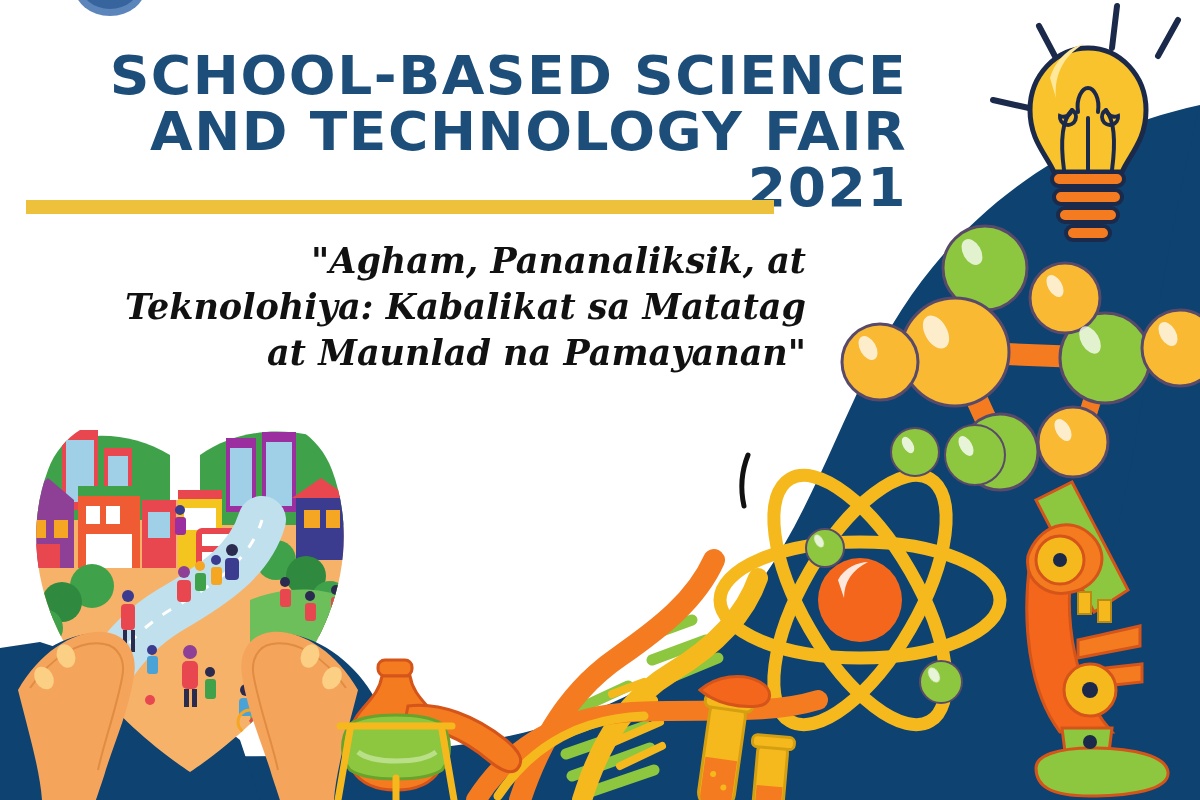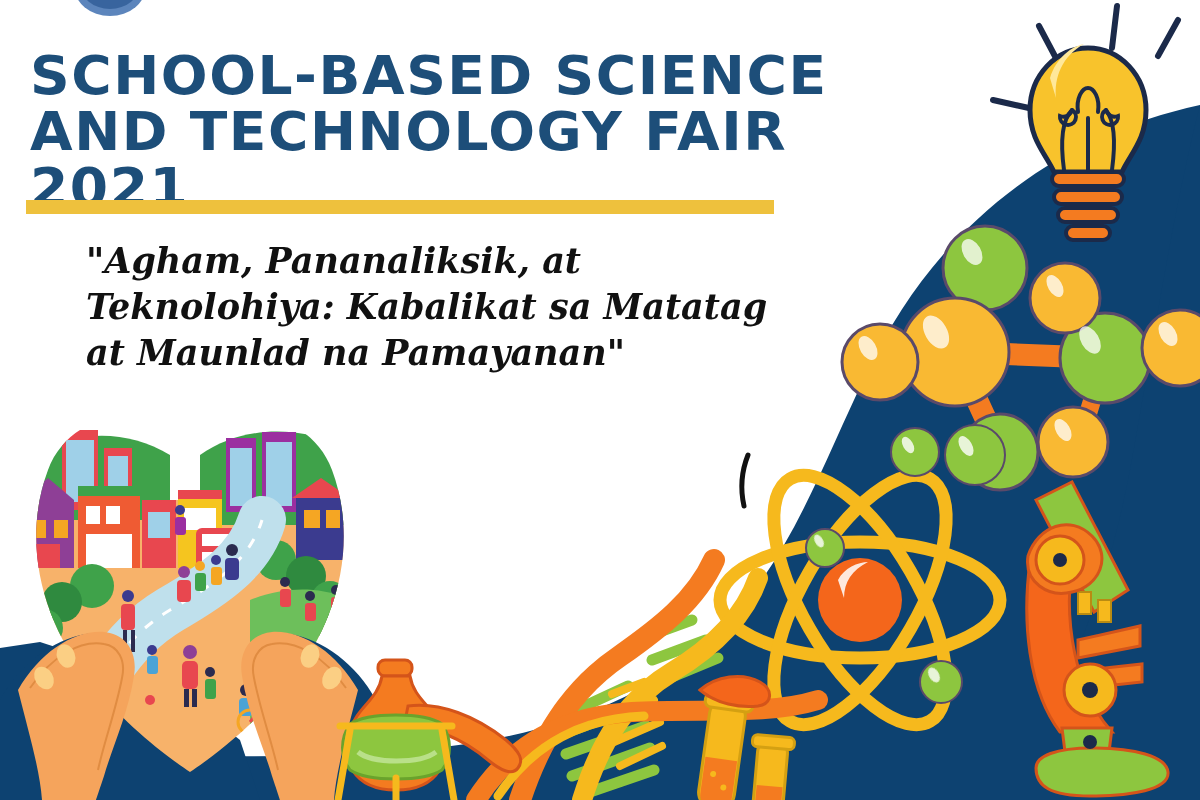--- a/index.html
+++ b/index.html
@@ -2,21 +2,21 @@
 <html><head>
 <meta charset="utf-8">
 <style>
   html,body{margin:0;padding:0;}
   body{
     width:1200px;height:800px;overflow:hidden;
     background:#ffffff;
     font-family:"Liberation Sans",sans-serif;
   }
   #poster{
-    position:relative;width:1200px;height:800px;overflow:hidden;background:#ffffff;
+    position:relative;width:1200px;height:800px;overflow:hidden;background:#ffffff;text-align:right;
   }
   .layer{position:absolute;top:0;left:0;width:1200px;height:800px;}
   svg.layer{display:block;}
 
   
   #text-block{position:absolute;left:0;top:0;width:900px;height:430px;z-index:40;}
 
   #title{
     position:absolute;left:30px;top:48px;width:860px;
     font-family:"DejaVu Sans",sans-serif;

